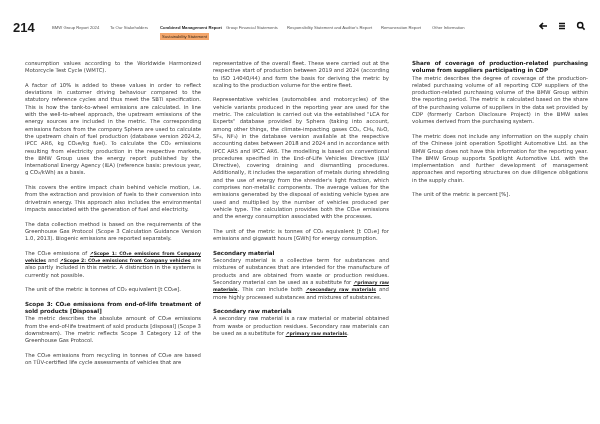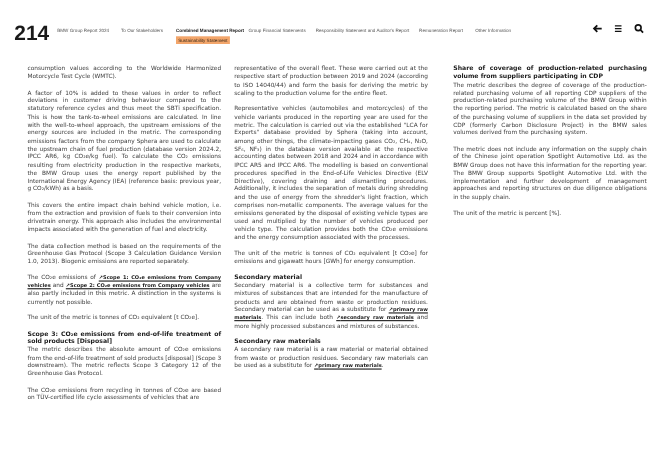--- a/index.html
+++ b/index.html
@@ -1,18 +1,18 @@
 <!DOCTYPE html>
 <html><head>
 <meta charset="utf-8">
 <style>
   html,body{margin:0;padding:0;background:#ffffff;}
   body{width:600px;height:424px;overflow:hidden;position:relative;font-family:"DejaVu Sans",sans-serif;color:#3a3a3a;}
   .header{position:absolute;left:0;top:0;width:600px;height:50px;}
-  .page-num{position:absolute;left:13px;top:20px;font-size:19px;font-weight:bold;color:#1a1a1a;font-family:"Liberation Sans",sans-serif;}
+  .page-num{position:absolute;left:13px;top:20px;font-size:13px;font-weight:bold;color:#1a1a1a;font-family:"Liberation Sans",sans-serif;}
   .nav{position:absolute;top:25px;font-size:4.2px;color:#555;white-space:nowrap;font-family:"Liberation Sans",sans-serif;}
   .nav.active{font-weight:bold;color:#222;}
   .sub-tab{position:absolute;left:160px;top:33px;font-size:4.2px;background:#f3a66b;color:#3a2a1a;padding:1px 2px;font-family:"Liberation Sans",sans-serif;}
   .icons{position:absolute;top:21px;left:538px;display:flex;gap:9px;align-items:center;}
   .icon{width:10px;height:10px;display:block;}
   .col{position:absolute;top:60px;font-size:5.3px;line-height:7.3px;text-align:justify;}
   .col p{margin:0 0 7.3px 0;}
   .col h4{margin:0;font-size:5.6px;line-height:7.3px;font-weight:bold;color:#1a1a1a;}
   .col1{left:25px;width:176px;}
   .col2{left:213px;width:176px;}

